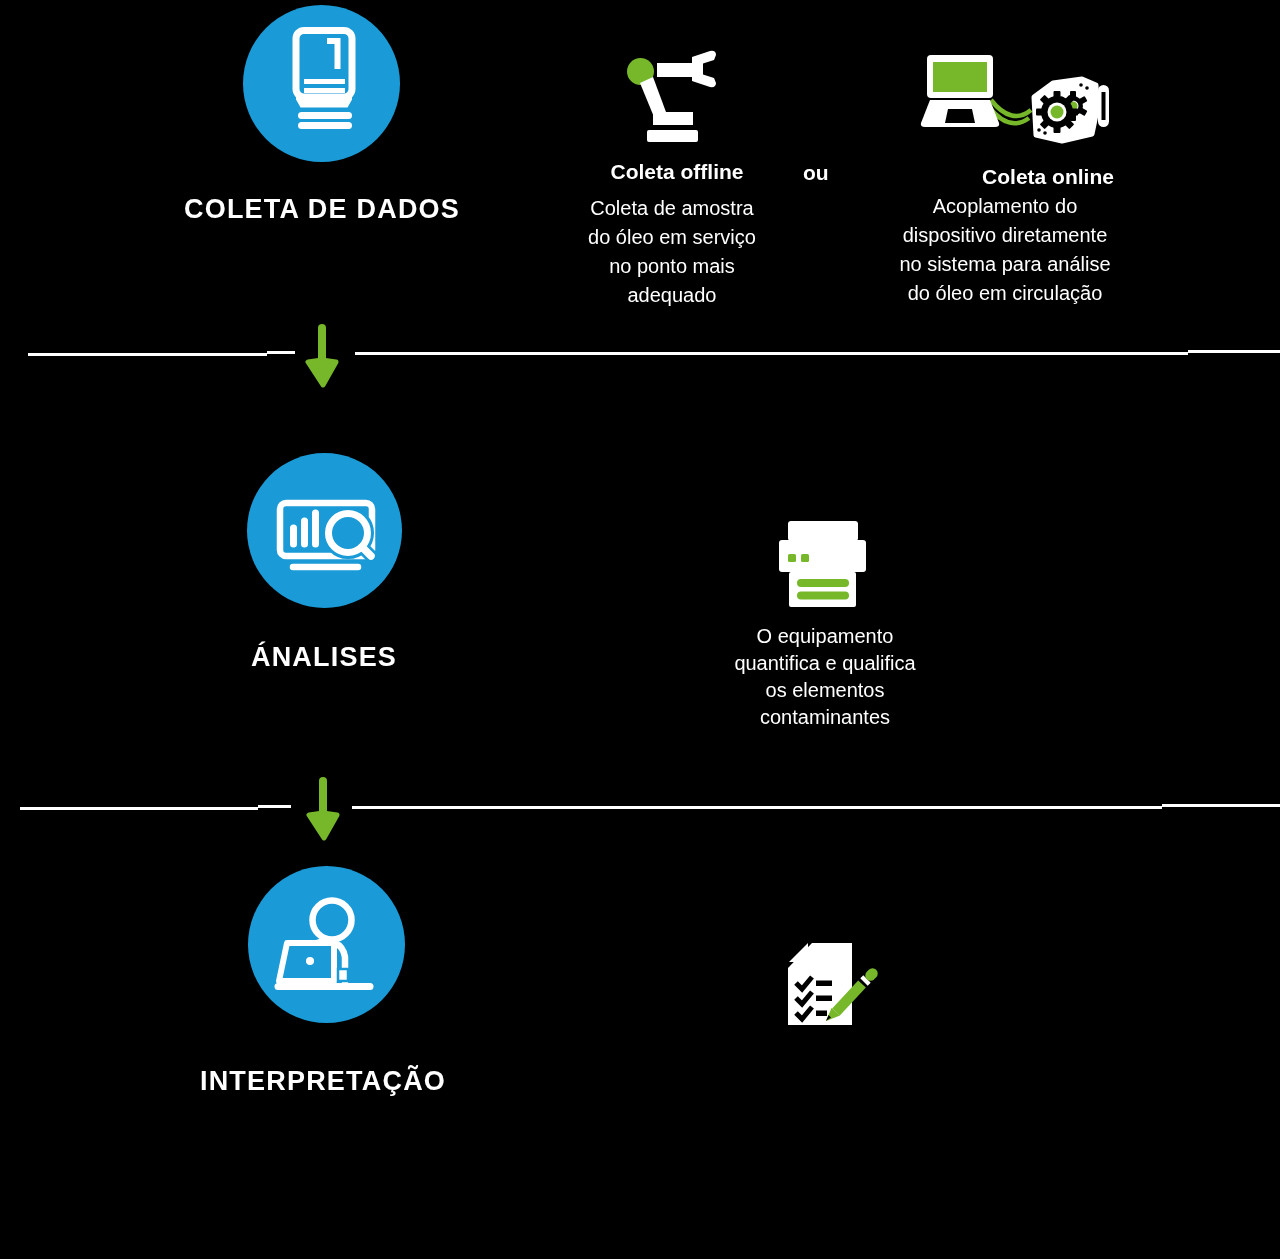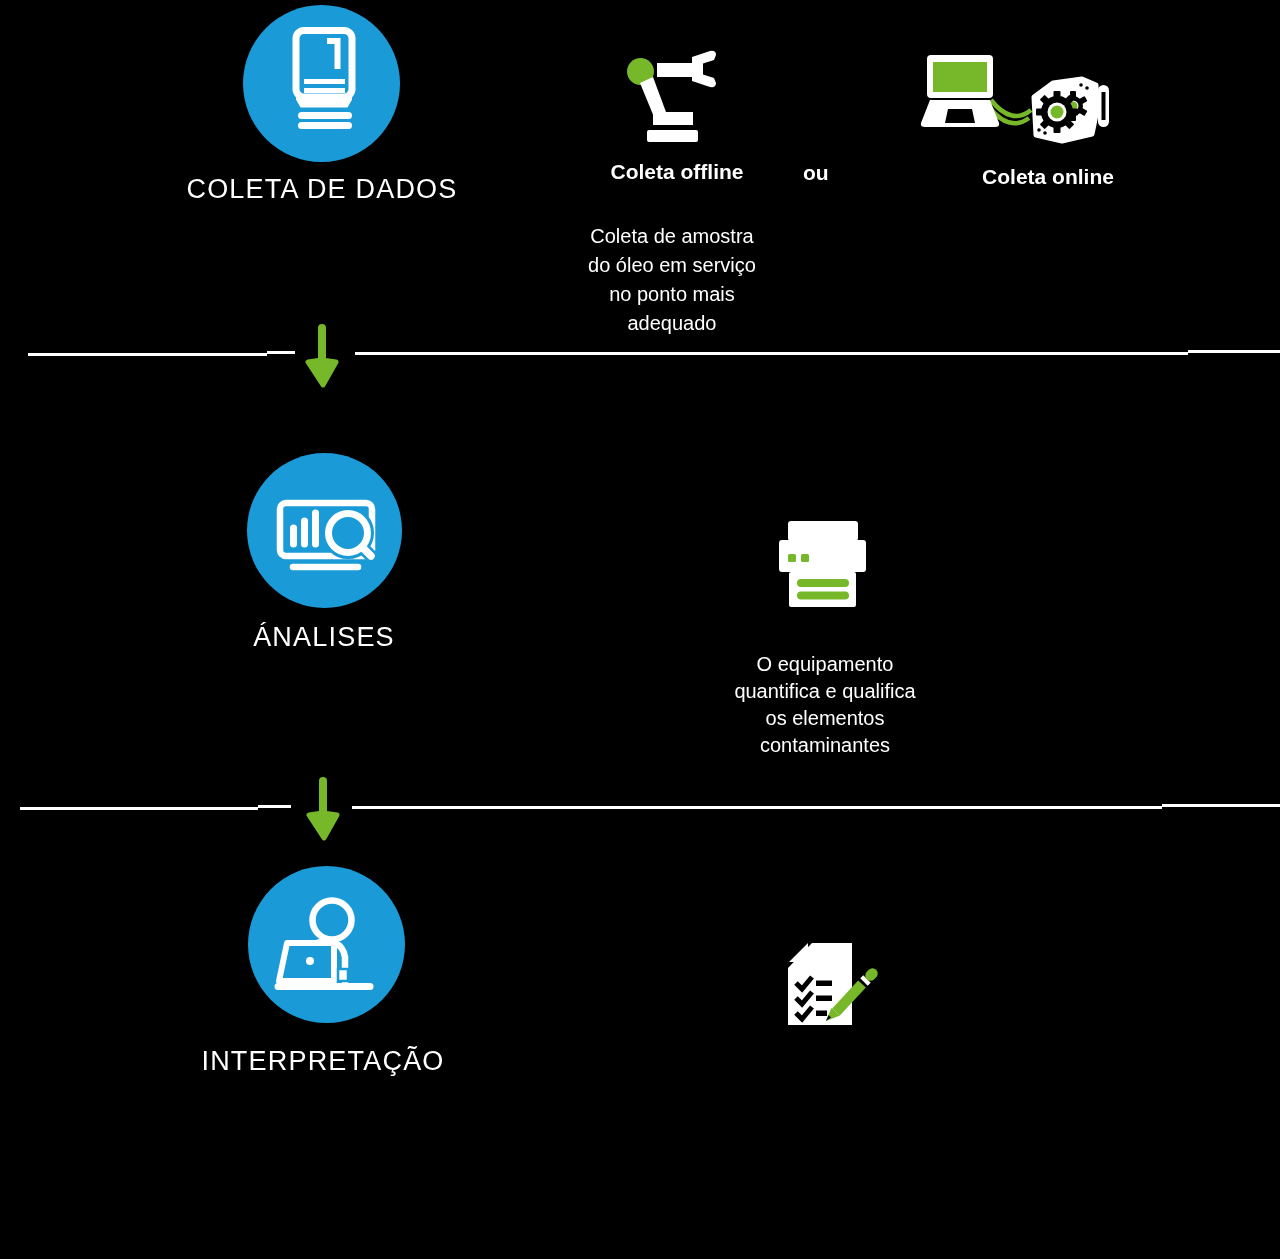--- a/index.html
+++ b/index.html
@@ -5,30 +5,29 @@
   html,body{margin:0;padding:0;background:#000;}
   .canvas{
     position:relative;width:1280px;height:1259px;background:#000;overflow:hidden;
     font-family:"Liberation Sans",sans-serif;color:#fff;
   }
   .abs{position:absolute;}
   .circle{
     position:absolute;border-radius:50%;background:#1A9BD7;
   }
   .step-title{
-    position:absolute;text-align:center;font-weight:400;font-size:27px;
-    letter-spacing:1.2px;color:#fff;white-space:nowrap;
+    position:absolute;text-align:center;font-weight:700;font-size:27px;
+    letter-spacing:1.2px;color:#fff;white-space:nowrap;margin-top:20px;
   }
   .sub-heading{
     position:absolute;text-align:center;font-weight:700;font-size:21px;color:#fff;
   }
   .para{
     position:absolute;text-align:center;font-size:20px;line-height:29px;color:#fff;
     white-space:pre-line;
-    margin-top:28px;
   }
   .para.tight{line-height:27px;}
   .or-label{
     position:absolute;text-align:left;font-weight:700;font-size:21px;color:#fff;
   }
   .divider-seg{position:absolute;height:3px;background:#fff;}
   svg{display:block;}
 </style>
 </head>
 <body>
@@ -104,20 +103,24 @@
       <circle r="16" fill="#000"></circle>
         <circle r="9.5" fill="#fff"></circle>
         <circle r="6.5" fill="#76B82A"></circle>
     </g>
     <circle cx="166" cy="37" r="1.8" fill="#000"></circle>
     <circle cx="172" cy="40" r="1.8" fill="#000"></circle>
     <circle cx="124" cy="82" r="1.8" fill="#000"></circle>
     <circle cx="130" cy="85" r="1.8" fill="#000"></circle>
   </svg>
   <div class="sub-heading" style="left:948px;top:158px;width:200px;margin-top:7px;">Coleta online</div>
+  <div class="para" style="left:890px;top:192px;width:230px;">Acoplamento do
+dispositivo diretamente
+no sistema para análise
+do óleo em circulação</div>
 
   <div class="divider-seg" style="left:28px;top:353px;width:239px;"></div>
   <div class="divider-seg" style="left:267px;top:351px;width:28px;"></div>
   <div class="divider-seg" style="left:355px;top:352px;width:87px;"></div>
   <div class="divider-seg" style="left:442px;top:352px;width:746px;"></div>
   <div class="divider-seg" style="left:1188px;top:350px;width:92px;"></div>
 
   <svg class="abs" style="left:304px;top:324px" width="36" height="66" viewBox="0 0 36 66">
     <line x1="18" y1="4" x2="18" y2="42" stroke="#76B82A" stroke-width="8" stroke-linecap="round"></line>
     <path d="M4 38 L18 36 L32 38 L19 61 Z" fill="#76B82A" stroke="#76B82A" stroke-width="5" stroke-linejoin="round" stroke-linecap="round"></path>

